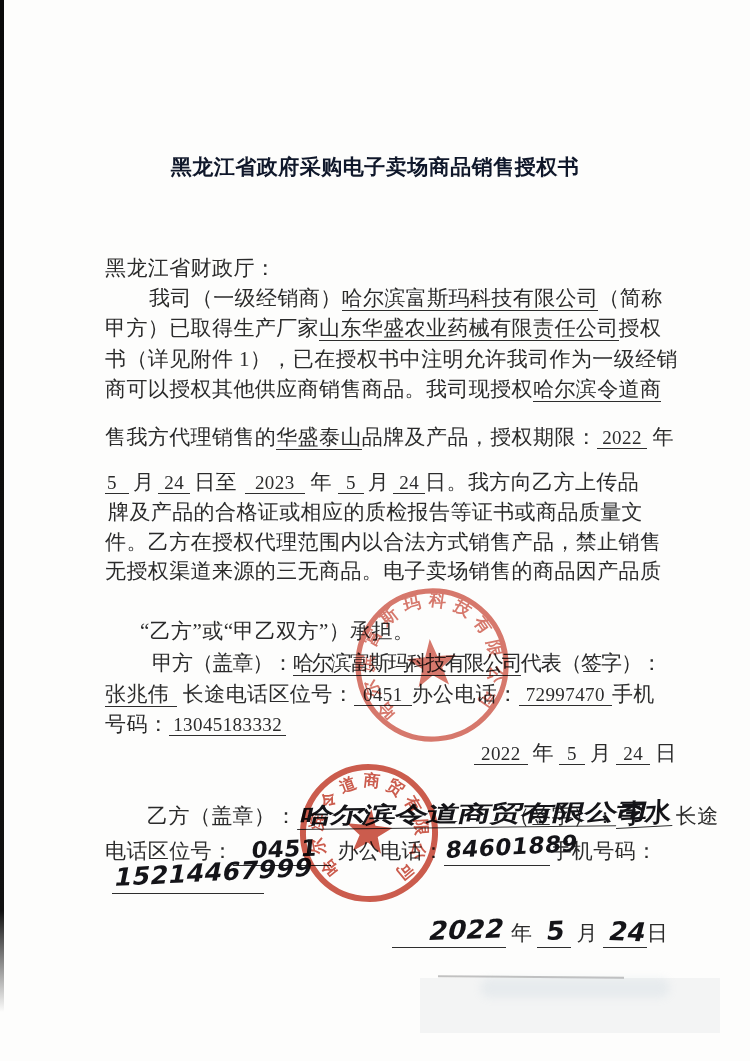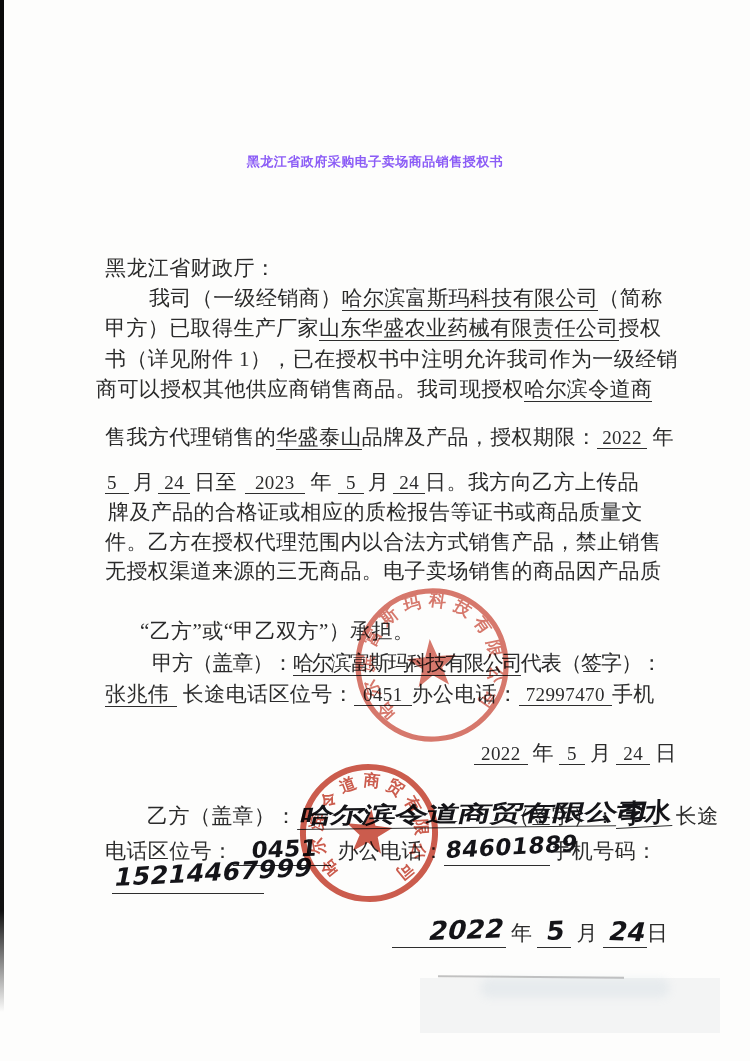--- a/index.html
+++ b/index.html
@@ -6,21 +6,21 @@
   .page{
     position:relative;width:750px;height:1061px;margin:0 auto;
     background:#fdfdfc;overflow:hidden;
     font-family:"Liberation Serif","DejaVu Serif",serif;color:#2b2b2b;
   }
   .edge-strip{position:absolute;left:0;top:0;width:4px;height:1012px;
     background:linear-gradient(to bottom,#0a0a0a 0%,#111 90%,rgba(0,0,0,0) 100%);}
   .title{
     position:absolute;top:153px;left:0;width:100%;text-align:center;margin:0;
     font-family:"Liberation Sans","DejaVu Sans",sans-serif;
-    font-weight:700;font-size:13px;letter-spacing:0.5px;color:#8b5cf6;
+    font-weight:700;font-size:21px;letter-spacing:0.5px;color:#0f172a;
   }
   .ln{position:absolute;white-space:nowrap;font-size:21px;letter-spacing:0.4px;line-height:27px;}
   .tight{letter-spacing:-0.9px;}
   .u{border-bottom:1.6px solid #2e2e2e;}
   .num{font-size:19px;}
   .hw{
     font-family:"DejaVu Sans",sans-serif;font-weight:700;color:#141418;
     display:inline-block;transform:skewX(-8deg) rotate(-2deg);transform-origin:left bottom;
   }
   .hw-co{
@@ -55,21 +55,21 @@
   </div>
 
   <div class="ln" style="left:105px;top:315px">
     <span>甲方）已取得生产厂家</span><span class="u">山东华盛农业药械有限责任公司</span><span>授权</span>
   </div>
 
   <div class="ln" style="left:105px;top:346px">
     <span>书（详见附件 1），已在授权书中注明允许我司作为一级经销</span>
   </div>
 
-  <div class="ln" style="left:96px;top:376px">
+  <div class="ln" style="left:105px;top:376px">
     <span>商可以授权其他供应商销售商品。我司现授权</span><span class="u">哈尔滨令道商</span>
   </div>
 
 
   <div class="ln" style="left:105px;top:424px">
     <span>售我方代理销售的</span><span class="u">华盛泰山</span><span>品牌及产品，授权期限：</span><span class="u num" style="padding:0 5px">2022</span>
     <span>年</span>
   </div>
 
   <div class="ln" style="left:105px;top:469px">
@@ -95,20 +95,23 @@
 
   <div class="ln tight" style="left:152px;top:650px">
     <span>甲方（盖章）：</span><span class="u" style="letter-spacing:-2px">哈尔滨富斯玛科技有限公司</span><span>代表（签字）：</span>
   </div>
 
   <div class="ln" style="left:105px;top:681px">
     <span class="u" style="padding-right:8px">张兆伟</span>
     <span>长途电话区位号：</span><span class="u num" style="padding:0 9px">0451</span><span>办公电话：</span><span class="u num" style="padding:0 7px">72997470</span><span>手机</span>
   </div>
 
+  <div class="ln" style="left:105px;top:711px">
+    <span>号码：</span><span class="u num" style="padding:0 4px">13045183332</span>
+  </div>
 
   <div class="ln" style="left:474px;top:740px">
     <span class="u num" style="padding:0 7px">2022</span><span style="margin:0 5px">年</span><span class="u num" style="padding:0 8px">5</span><span style="margin:0 5px">月</span><span class="u num" style="padding:0 7px">24</span><span style="margin-left:5px">日</span>
   </div>
 
   <div class="ln" style="left:147px;top:801px">
     <span>乙方（盖章）：</span><span class="hw hw-co">哈尔滨令道商贸有限公司</span><span>（签字）：</span><span class="hw hw-sig u" style="padding:0 4px">李水</span><span style="margin-left:4px">长途</span>
   </div>
 
   <div class="ln" style="left:105px;top:837px">

